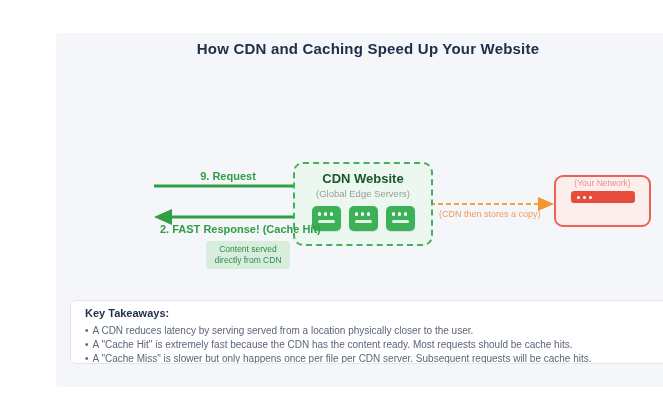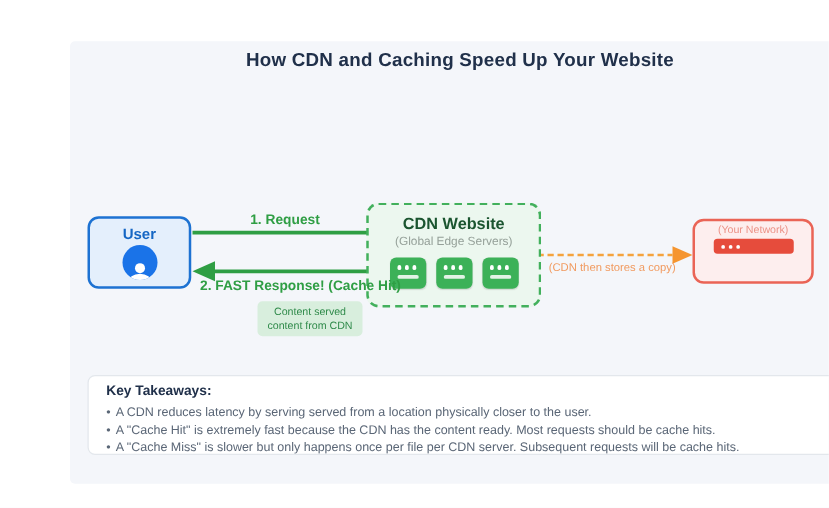--- a/index.html
+++ b/index.html
@@ -111,35 +111,20 @@
       <line x1="266" y1="217" x2="124" y2="217" stroke="#2f9e44" stroke-width="3"></line>
       <polygon points="124,209 106,217 124,225" fill="#2f9e44"></polygon>
     </g>
 
     <g>
       <line x1="366" y1="204" x2="490" y2="204" stroke="#f5a33c" stroke-width="2" stroke-dasharray="5 3"></line>
       <polygon points="490,197 506,204 490,211" fill="#f5952f"></polygon>
     </g>
   </svg>
 
-  <div class="user-box">
-    <span class="label">User</span>
-    <svg width="30" height="30" viewBox="0 0 30 30">
-      <defs>
-          <clipPath id="uclip">
-            <circle cx="15" cy="15" r="14"></circle>
-          </clipPath>
-        </defs>
-      <circle cx="15" cy="15" r="14" fill="#1a73e8"></circle>
-      <g clip-path="url(#uclip)" fill="#ffffff">
-        <circle cx="15" cy="19.5" r="4"></circle>
-        <ellipse cx="15" cy="31" rx="9.5" ry="7"></ellipse>
-      </g>
-    </svg>
-  </div>
 
   <div class="cdn-box">
     <div class="cdn-title">CDN Website</div>
     <div class="cdn-sub">(Global Edge Servers)</div>
     <div class="server-row">
       <div class="server-icon">
         <span class="dot d1"></span>
           <span class="dot d2"></span>
           <span class="dot d3"></span>
           <span class="slit"></span>
@@ -161,25 +146,25 @@
 
   <div class="origin-box">
     <div class="origin-sub">(Your Network)</div>
     <div class="origin-bar">
       <span class="dot d1"></span>
         <span class="dot d2"></span>
         <span class="dot d3"></span>
     </div>
   </div>
 
-  <div class="lbl lbl-request">1. Request</div>
+  <div class="lbl lbl-request">9. Request</div>
   <div class="lbl lbl-response">2. FAST Response! (Cache Hit)</div>
   <div class="lbl lbl-fetch-note">(CDN then stores a copy)</div>
 
-  <div class="cdn-note">Content served content from CDN</div>
+  <div class="cdn-note">Content served directly from CDN</div>
 
   <div class="takeaways">
     <h3>Key Takeaways:</h3>
     <ul>
       <li>
         <span class="bullet">•</span><span>A CDN reduces latency by serving served from a location physically closer to the user.</span>
       </li>
       <li>
         <span class="bullet">•</span><span>A "Cache Hit" is extremely fast because the CDN has the content ready. Most requests should be cache hits.</span>
       </li>

